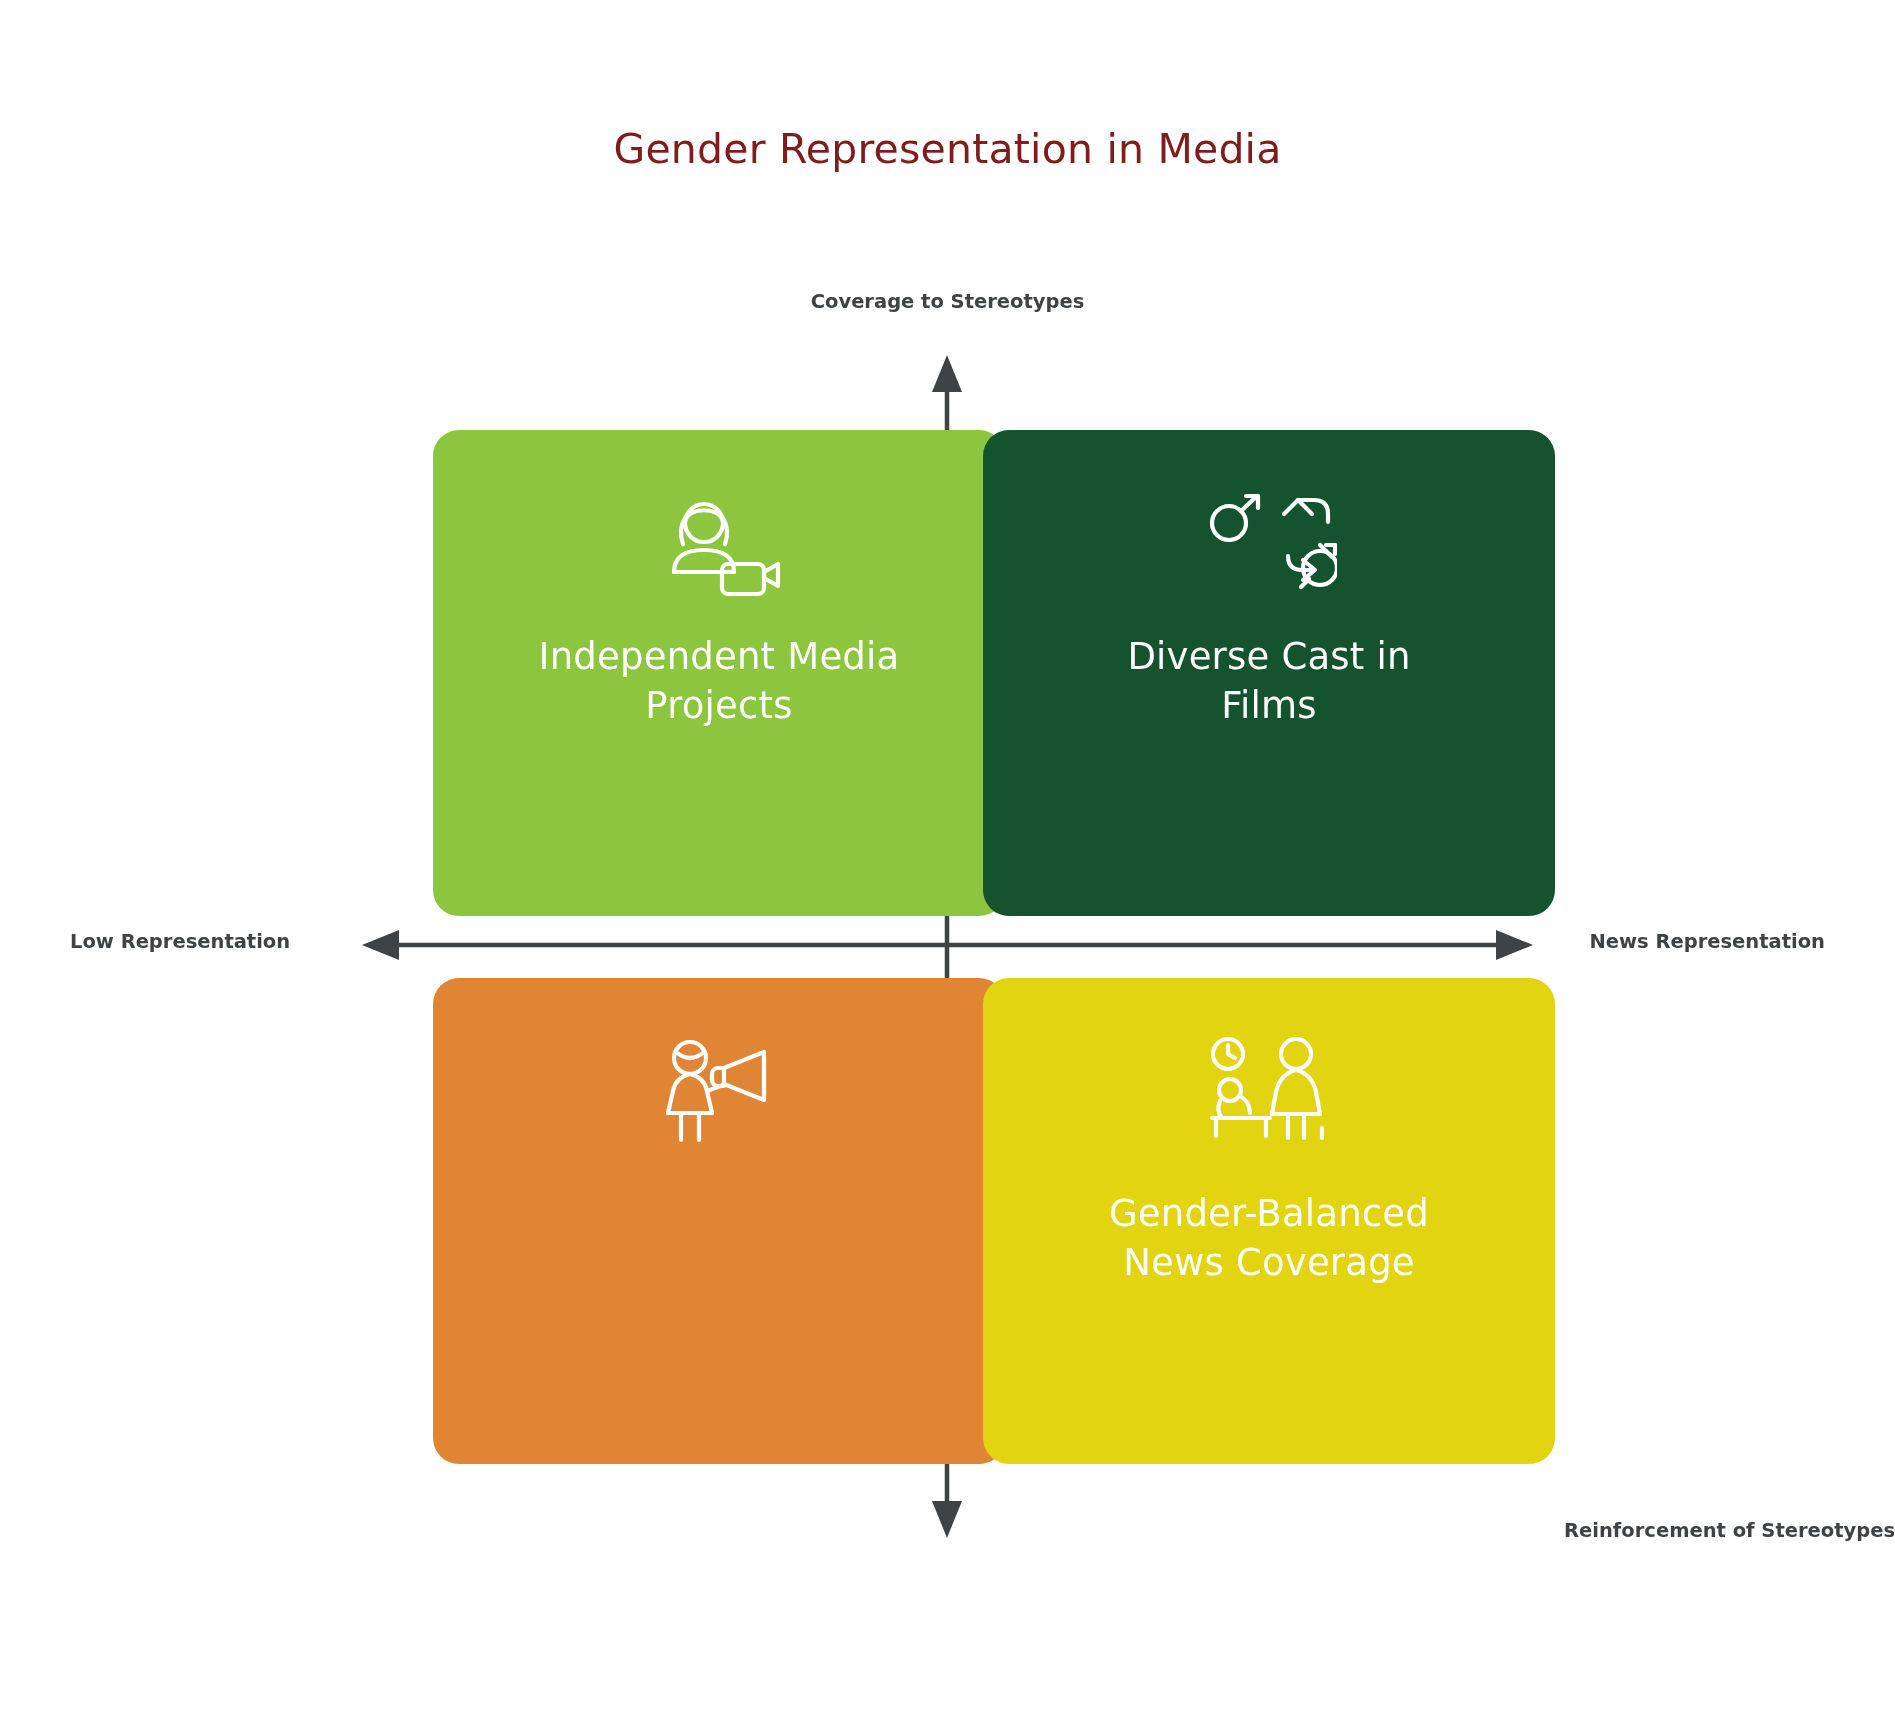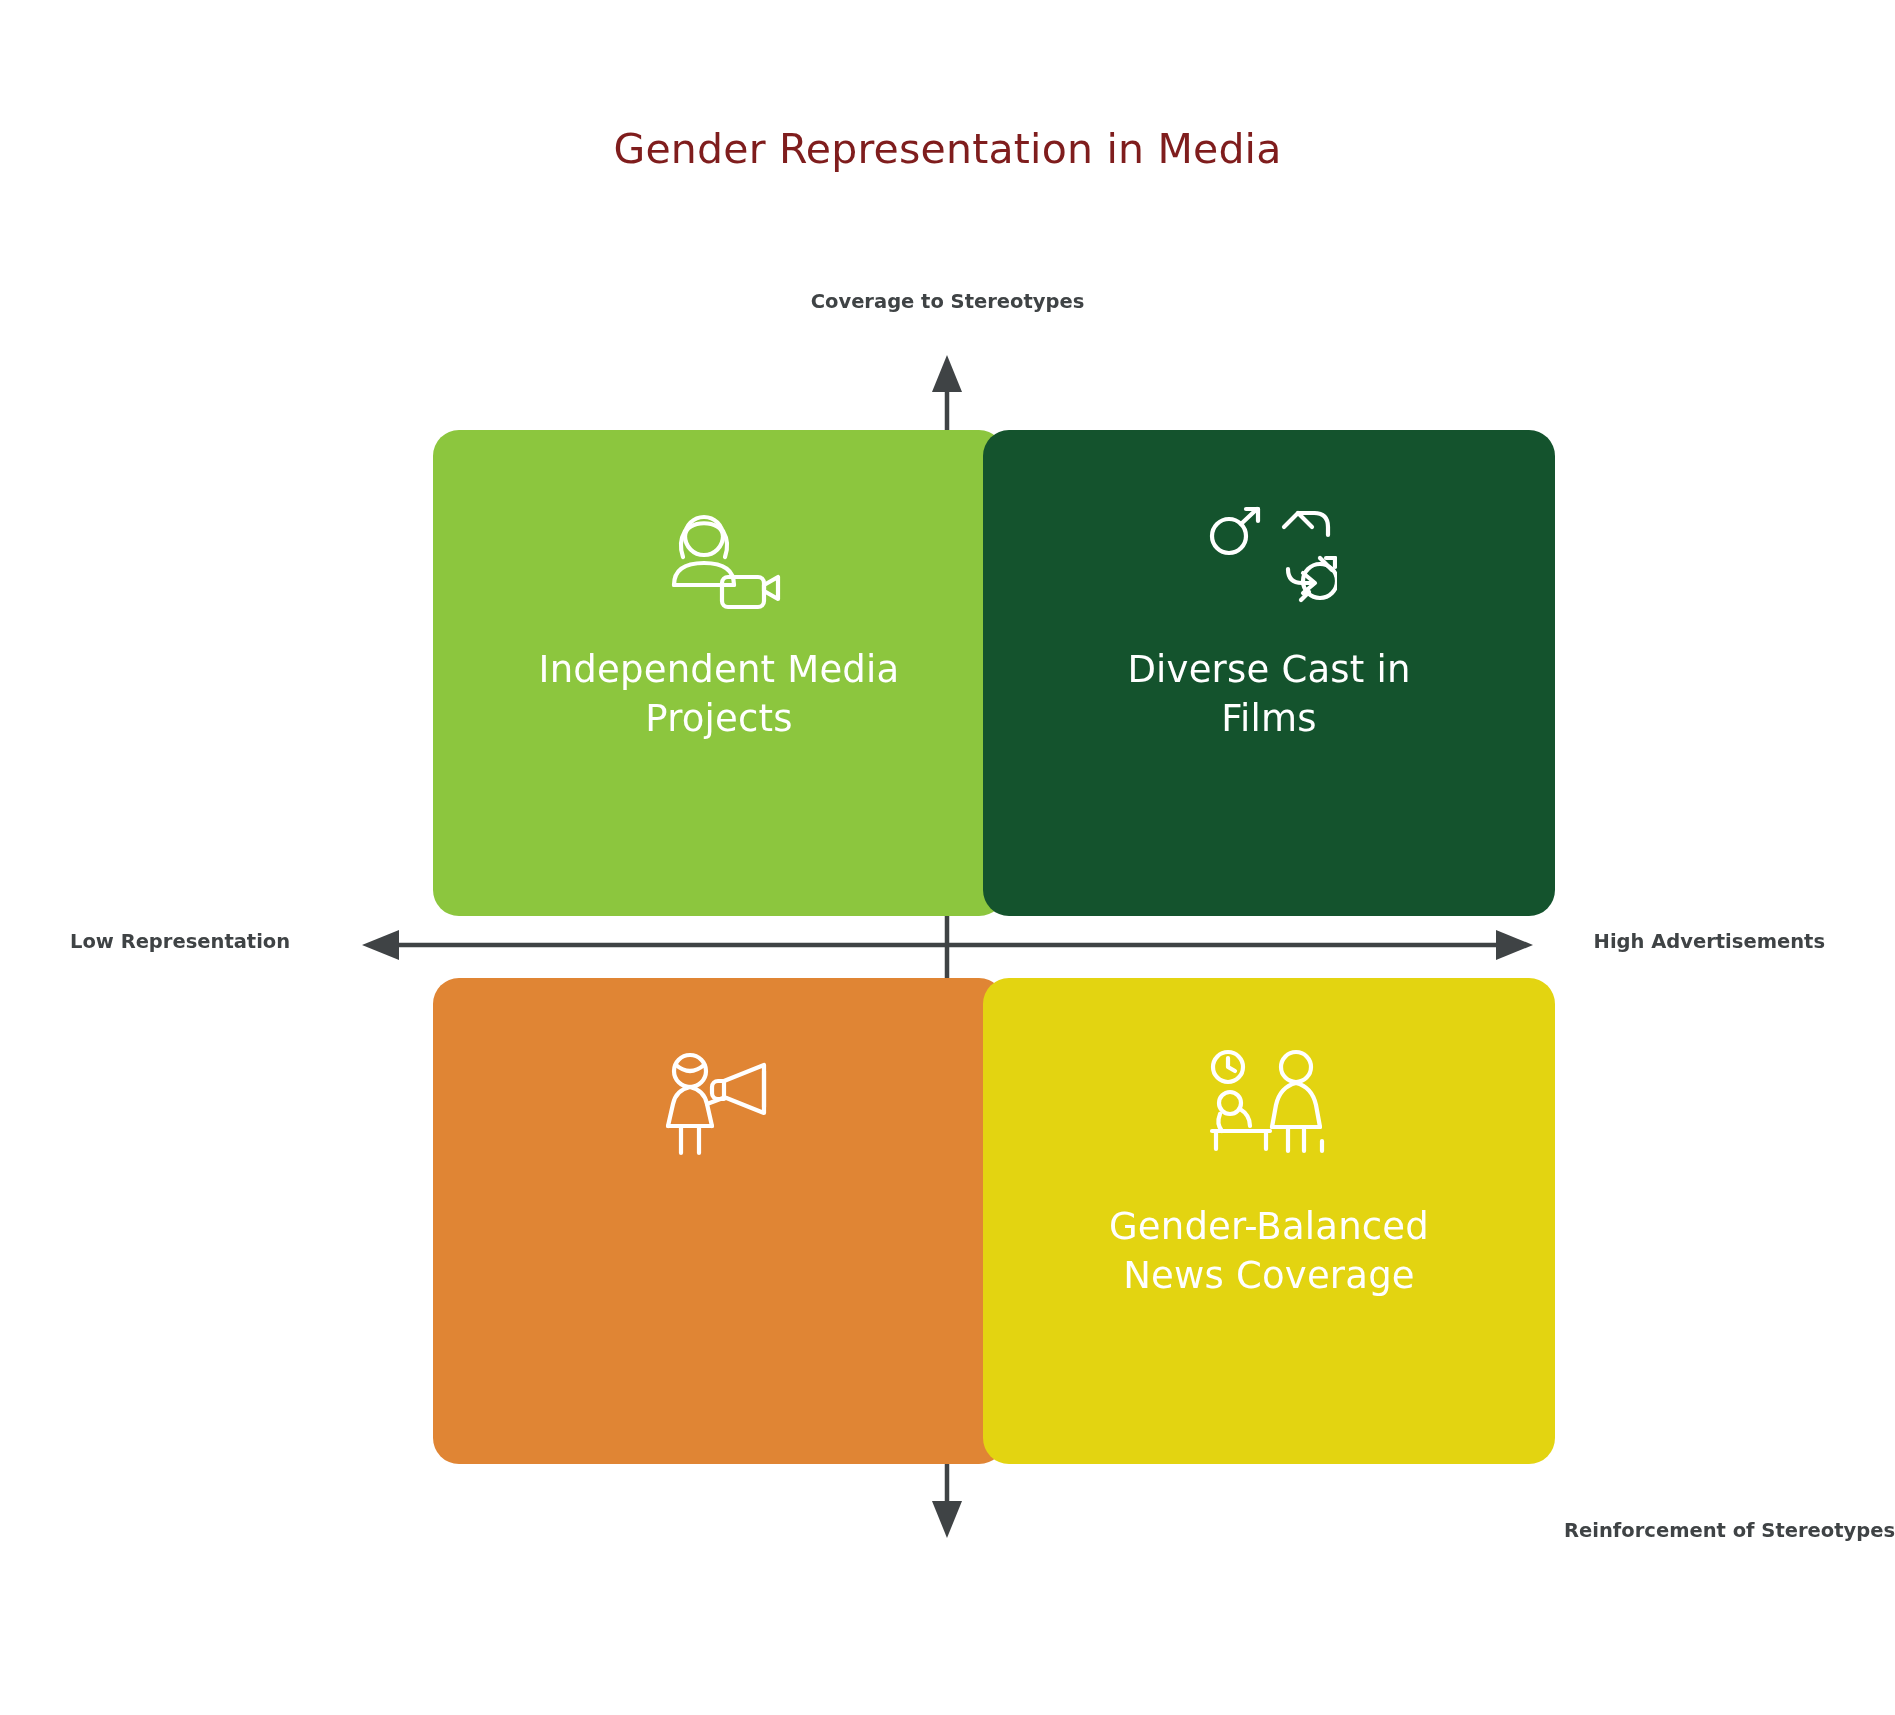--- a/index.html
+++ b/index.html
@@ -72,21 +72,21 @@
   .quadrant {
     position: absolute;
     width: 572px;
     height: 486px;
     border-radius: 26px;
     display: flex;
     flex-direction: column;
     align-items: center;
     justify-content: flex-start;
     box-sizing: border-box;
-    padding-top: 58px;
+    padding-top: 45px;
   }
   .quadrant .icon-wrap {
     height: 150px;
     display: flex;
     align-items: center;
     justify-content: center;
   }
   .quadrant .q-label {
     margin-top: 8px;
     font-size: 37px;
@@ -115,21 +115,21 @@
   <polygon points="947,1538 932,1501 962,1501" fill="#3f4345"></polygon>
 
   <line x1="375" y1="945" x2="1520" y2="945" stroke="#3f4345" stroke-width="4.5"></line>
   <polygon points="362,945 399,930 399,960" fill="#3f4345"></polygon>
   <polygon points="1533,945 1496,930 1496,960" fill="#3f4345"></polygon>
 </svg>
 
 <div class="axis-label" id="label-top">Coverage to Stereotypes</div>
 <div class="axis-label" id="label-bottom">Reinforcement of Stereotypes</div>
 <div class="axis-label" id="label-left">Low Representation</div>
-<div class="axis-label" id="label-right">High Advertisements</div>
+<div class="axis-label" id="label-right">News Representation</div>
 
 <div class="quadrant" id="quad-top-left" style="background:#8cc63e;">
   <div class="icon-wrap">
     <svg width="130" height="120" viewBox="0 0 130 120" fill="none" stroke="#ffffff" stroke-width="4.2" stroke-linecap="round" stroke-linejoin="round">
 
       <circle cx="50" cy="33" r="19"></circle>
 
       <path d="M31 33 C31 16, 69 16, 69 33"></path>
       <path d="M69 28 q7 12 2 26"></path>
       <path d="M31 28 q-7 12 -2 26"></path>

